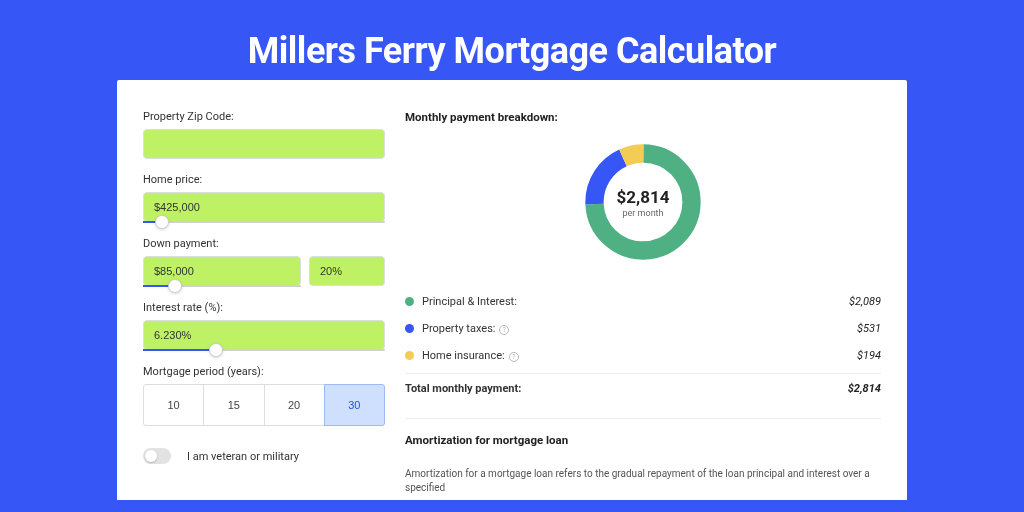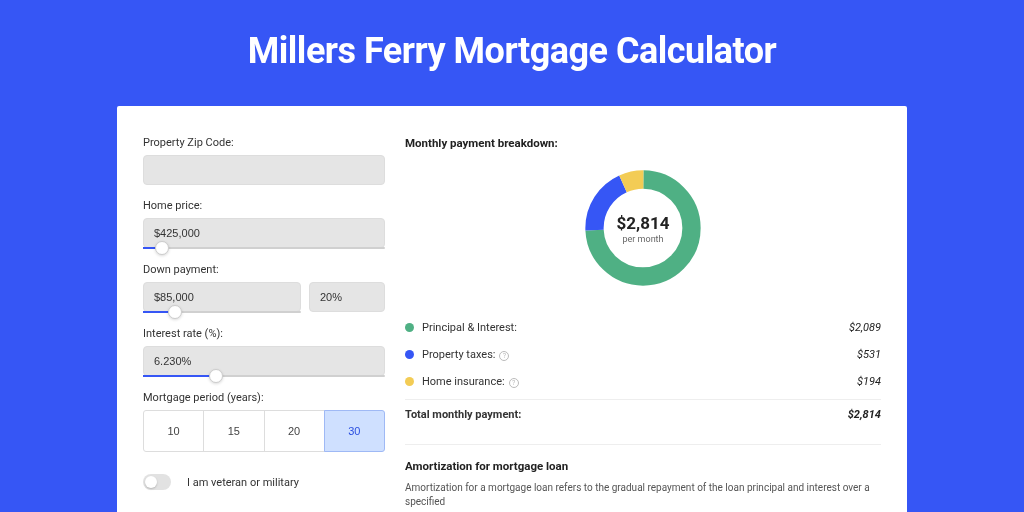--- a/index.html
+++ b/index.html
@@ -8,21 +8,21 @@
     background: #3656f5;
     width: 1024px;
     height: 512px;
     overflow: hidden;
   }
   .page-title {
     text-align: center;
     color: #fff;
     font-size: 36px;
     font-weight: 700;
-    padding: 30px 0 34px;
+    padding: 30px 0 8px;
     letter-spacing: -0.5px;
   }
   .card {
     background: #fff;
     width: 790px;
     margin: 0 auto;
     border-radius: 2px 2px 0 0;
     padding: 30px 26px;
     display: flex;
     gap: 20px;
@@ -37,21 +37,21 @@
     display: block;
   }
   .text-input {
     width: 100%;
     height: 30px;
     border: 1px solid #ddd;
     border-radius: 4px;
     padding: 0 10px;
     font-size: 11px;
     color: #333;
-    background: #e5e5e5;
+    background: #bef264;
   }
   .input-block { margin-bottom: 14px; }
   .slider-track {
     height: 2px;
     background: #d0d0d0;
     position: relative;
     margin-top: -1px;
     border-radius: 2px;
   }
   .slider-fill {
@@ -171,21 +171,21 @@
   }
   .amort-box {
     border-top: 1px solid #eee;
     margin-top: 16px;
     padding-top: 14px;
   }
   .amort-title {
     font-size: 11.5px;
     font-weight: 700;
     color: #222;
-    margin-bottom: 8px;
+    margin-bottom: 20px;
   }
   .amort-text {
     font-size: 10px;
     color: #555;
     line-height: 1.4;
   }
 </style>
 </head>
 <body>
 

